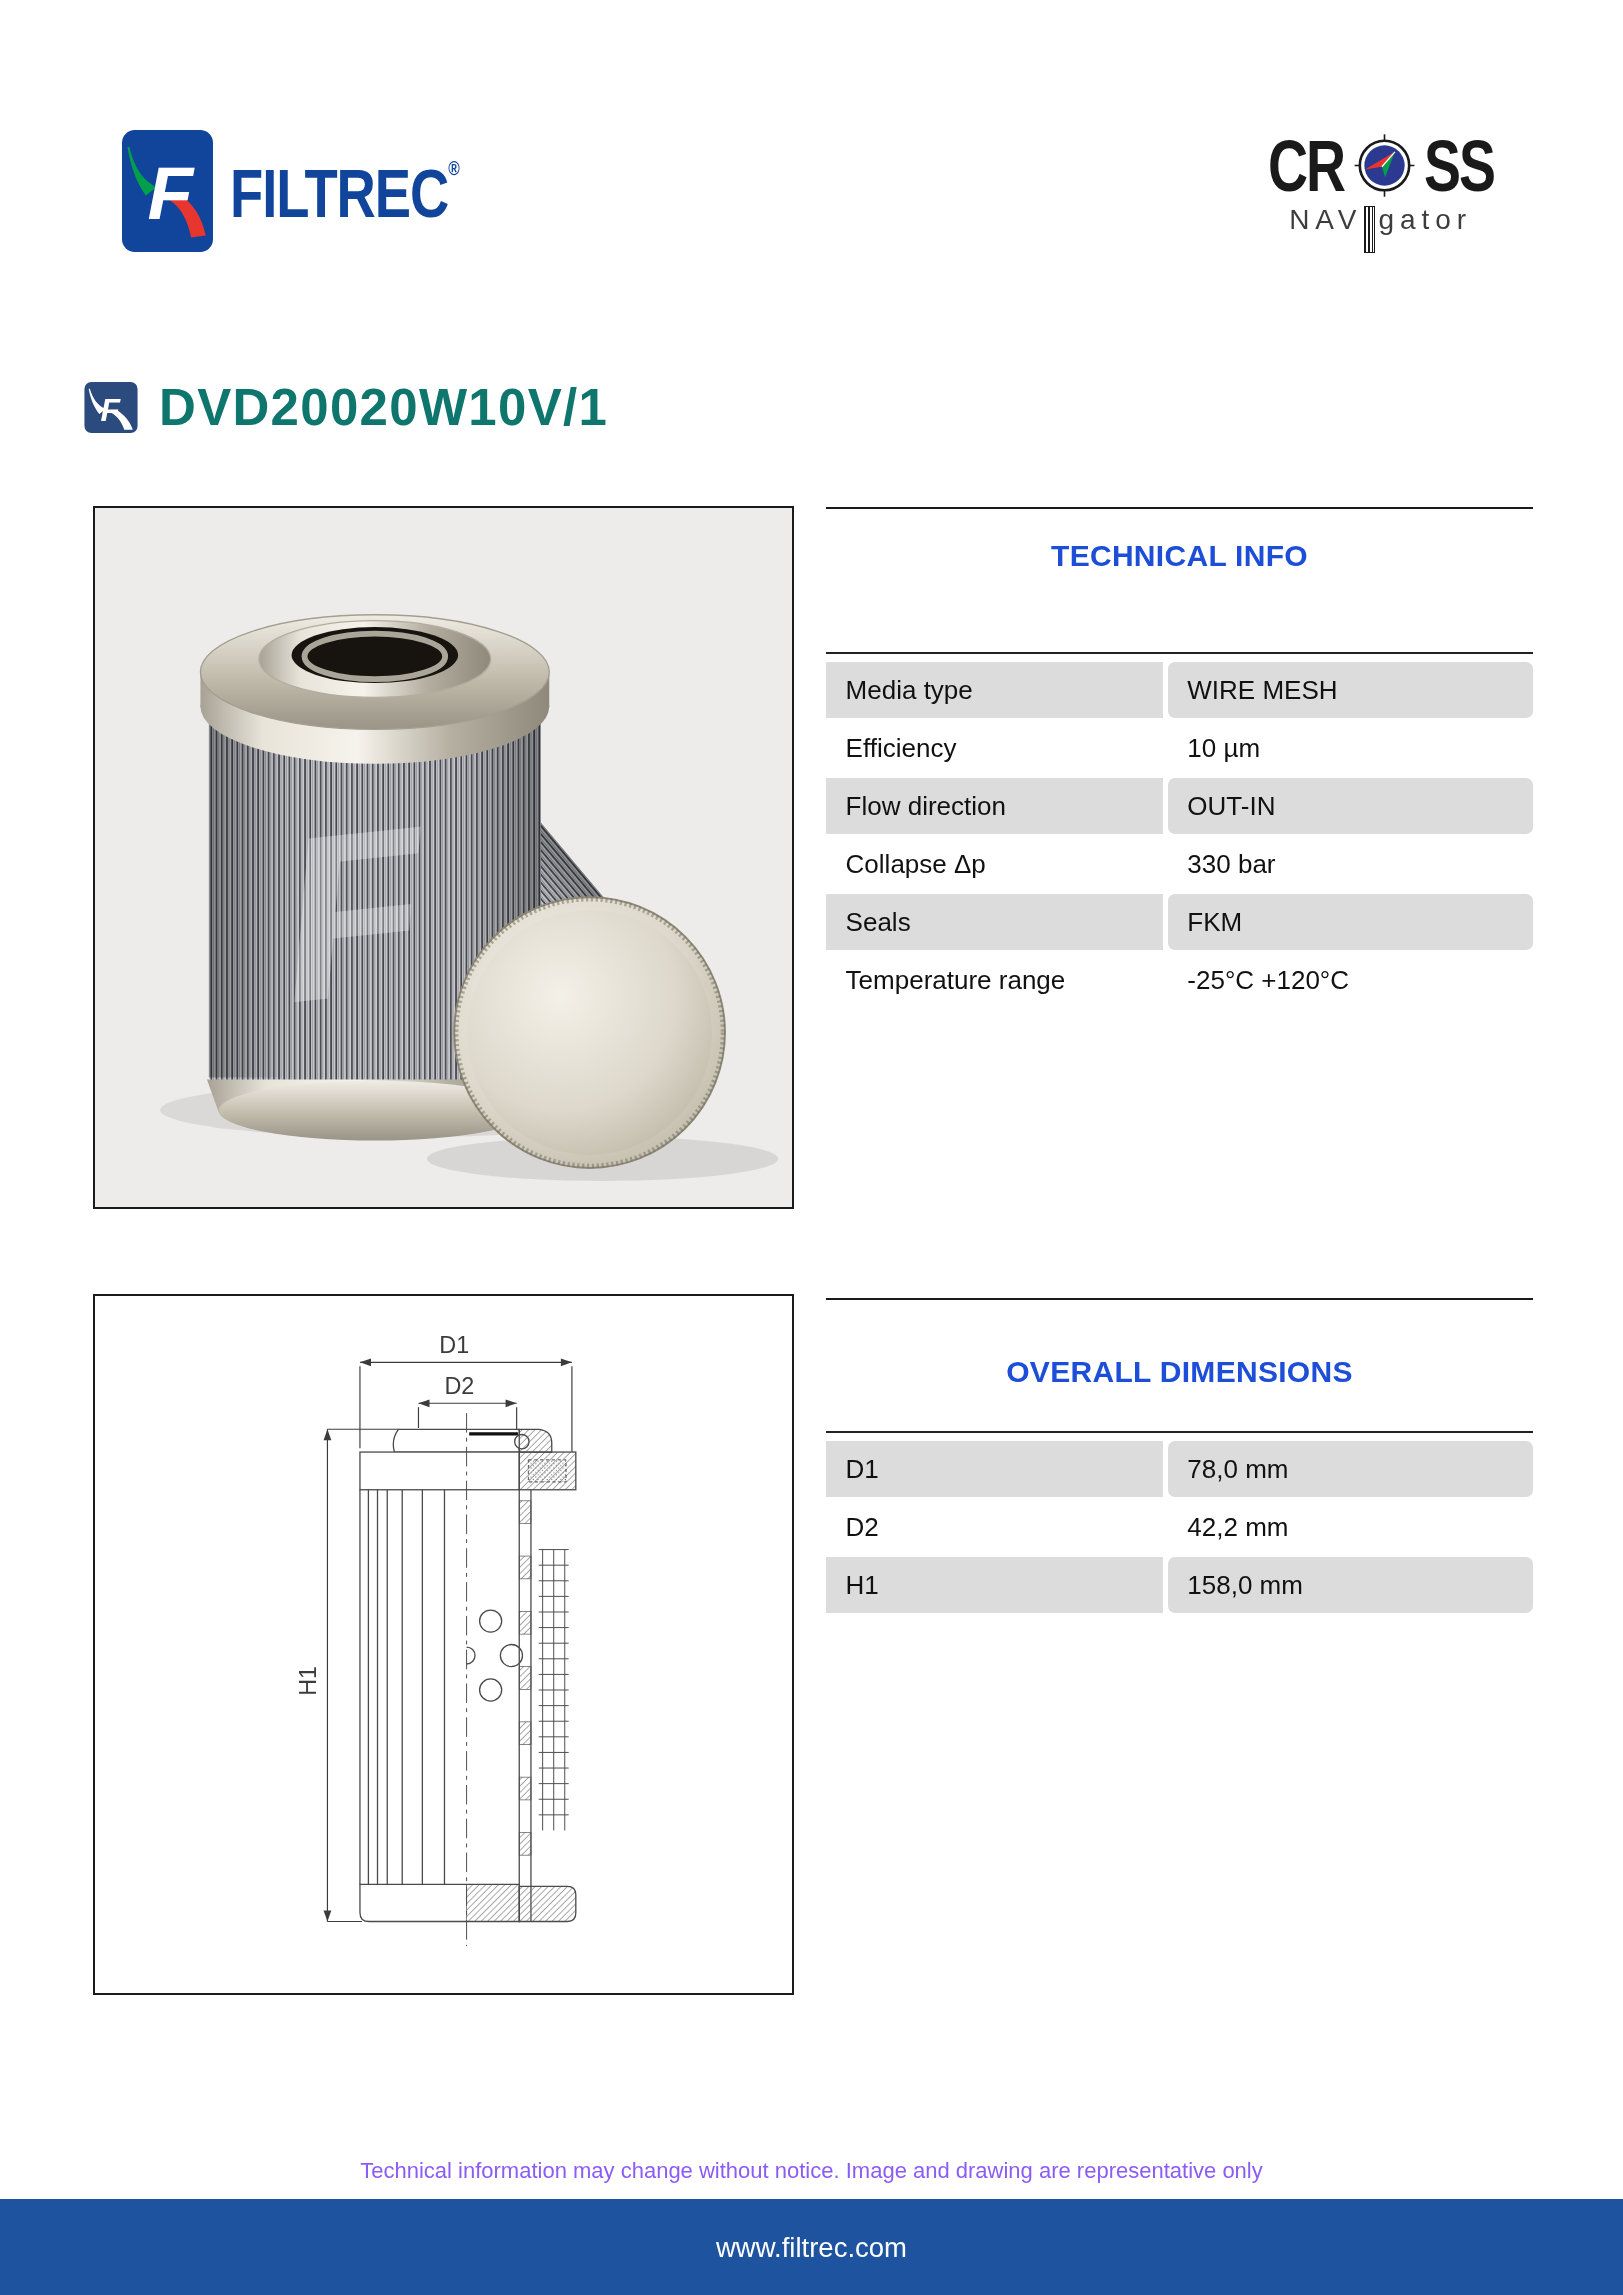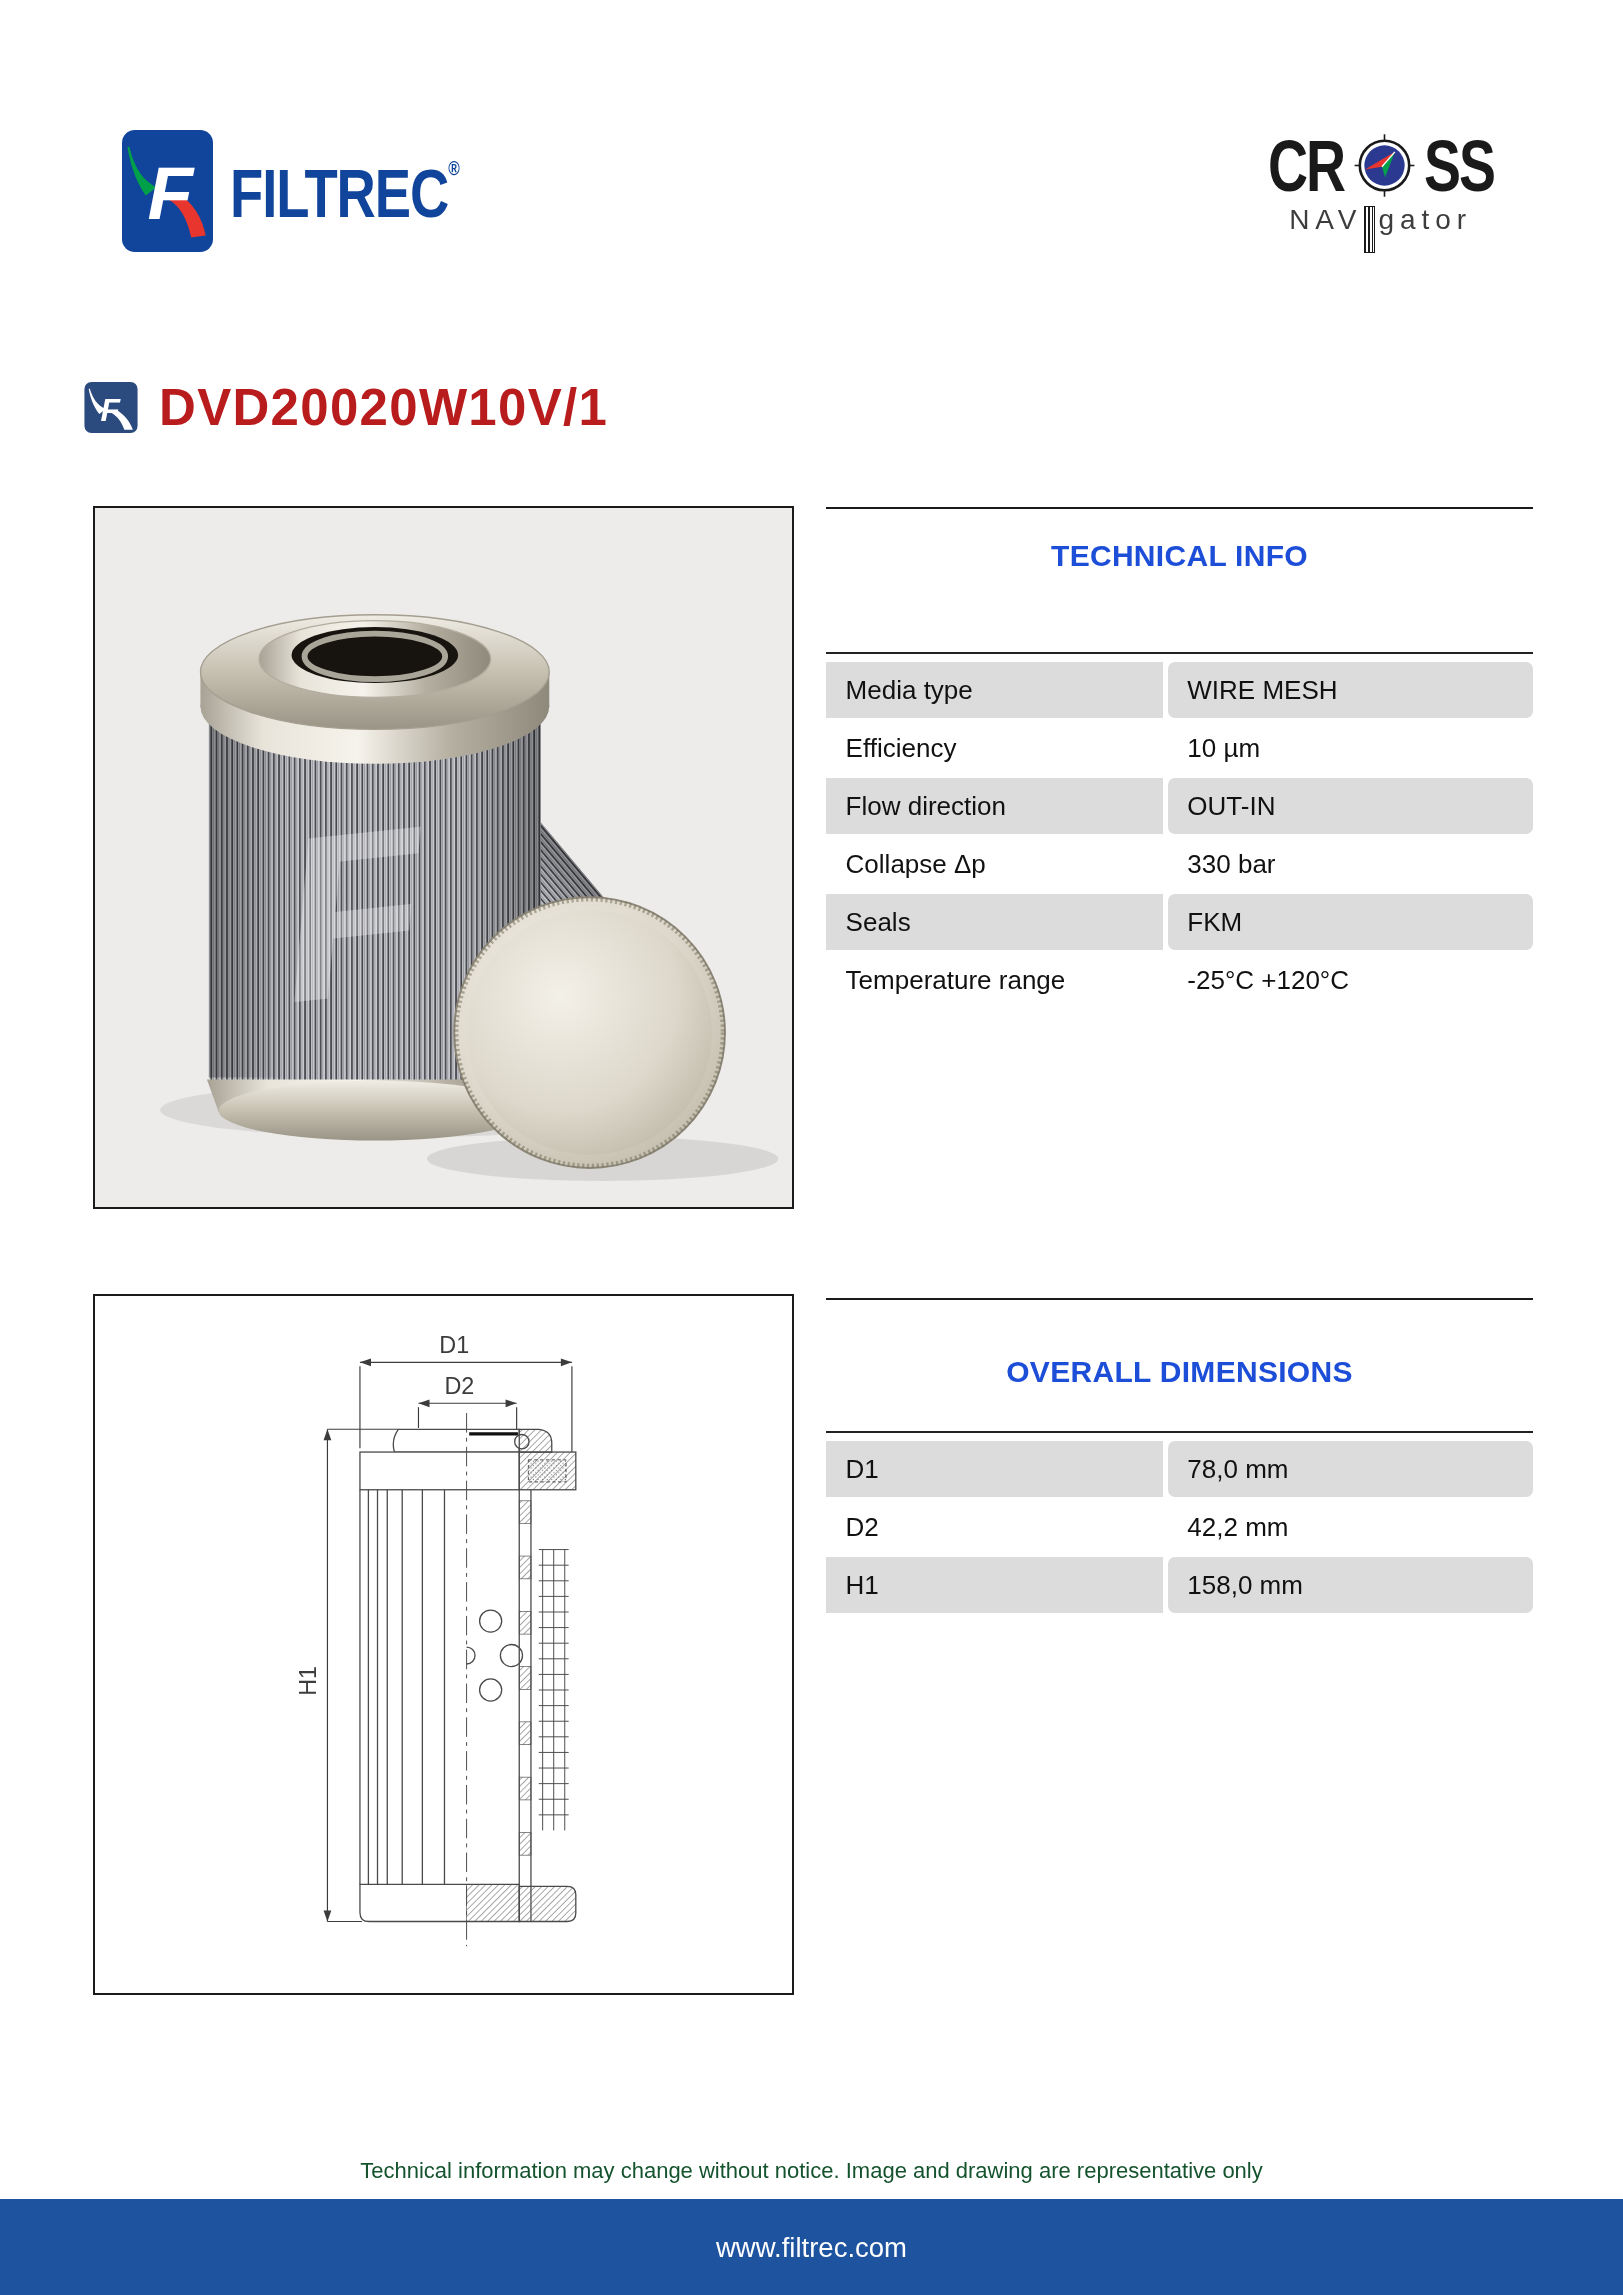--- a/index.html
+++ b/index.html
@@ -20,21 +20,21 @@
     transform:scaleX(0.76); white-space:nowrap; }
   #cross-compass { width:65px; height:65px; margin:0 -3.9px; }
   #cross-row2 { display:flex; align-items:flex-start; justify-content:center; margin-top:-2.6px; height:56px; }
   .nav-txt { font-size:28px; color:#3d3d3d; letter-spacing:5.9px; }
   #nav-column { width:11px; height:47px; margin:1.3px 3.9px 0 1.3px;
     background:repeating-linear-gradient(90deg,#1a1a1a 0 1.3px,#ffffff 1.3px 3.3px);
     border:0.7px solid #1a1a1a; }
   
   #title-row { position:absolute; left:84px; top:378px; display:flex; align-items:center; }
   #title-mark { width:54px; height:51px; }
-  #product-code { margin-left:21px; font-size:51px; font-weight:700; color:#b91c1c; letter-spacing:1.3px; white-space:nowrap; }
+  #product-code { margin-left:21px; font-size:51px; font-weight:700; color:#0f766e; letter-spacing:1.3px; white-space:nowrap; }
   
   .frame { position:absolute; left:93px; width:701px; border:2px solid #1a1a1a; background:#fff; }
   #photo-box { top:506px; height:703px; background:#edecea; }
   #drawing-box { top:1294px; height:701px; }
   .frame svg { display:block; width:100%; height:100%; }
   
   .section { position:absolute; left:826px; width:707px; border-top:2px solid #1a1a1a; }
   #tech-section { top:507px; height:497px; }
   #dims-section { top:1298px; height:314px; }
   .section h2 { text-align:center; font-size:30px; font-weight:700; color:#1d4ed8; letter-spacing:0.3px; }
@@ -44,21 +44,21 @@
   #tech-section .dtable { top:143px; }
   #dims-section .dtable { top:131px; }
   .drow { display:flex; height:58px; line-height:58px; font-size:26px; color:#111; }
   .drow.gray .cell { background:#dcdcdc; }
   .cell { height:56px; line-height:56px; margin-top:8px; }
   .cell.label { width:47.6%; padding-left:19.6px; }
   .cell.gap   { width:5.2px; background:#ffffff !important; }
   .cell.value { flex:1; padding-left:19.6px;border-radius:7px; }
   
   #disclaimer { position:absolute; left:0; right:0; top:2158px; text-align:center;
-    font-size:22px; color:#14532d; }
+    font-size:22px; color:#8b5cf6; }
   #footer-bar { position:absolute; left:0; right:0; top:2199px; height:124px;
     background:#1e549f; color:#fff; text-align:center; font-size:27.5px; line-height:97px; }
 </style>
 </head>
 <body>
 
 <div id="page">
 
   <div id="filtrec-logo">
     <svg id="filtrec-mark" viewBox="0 0 100 134">

